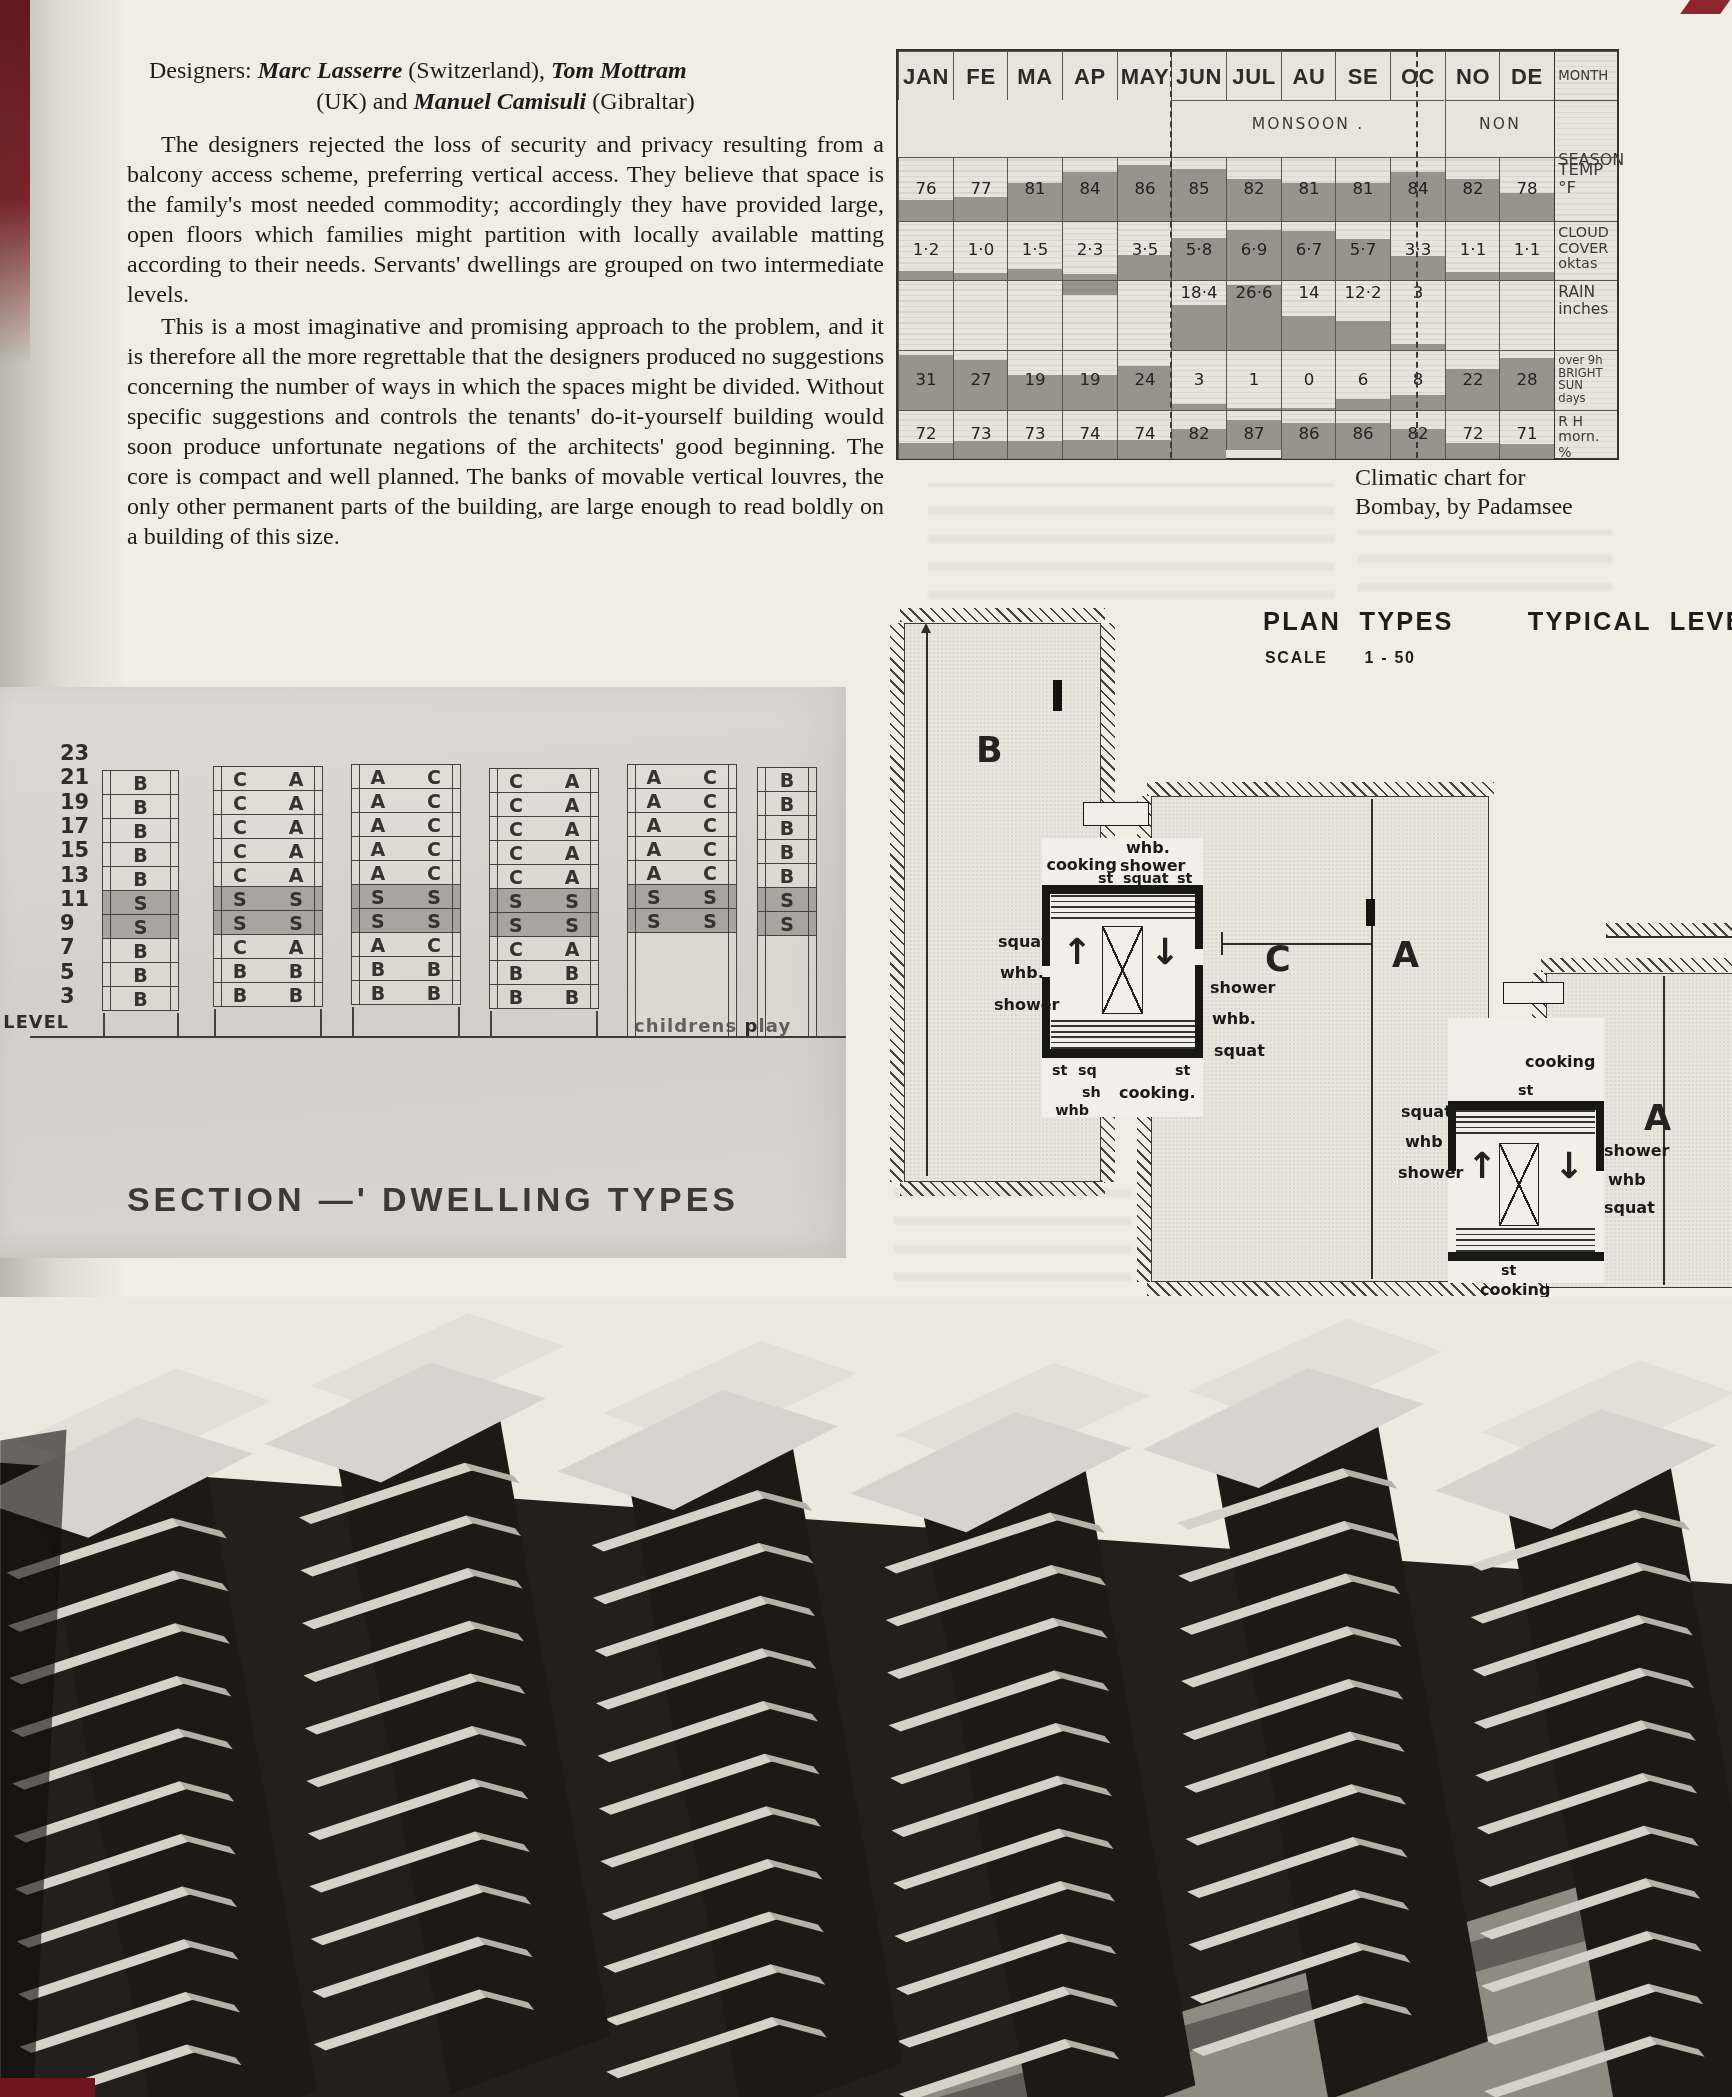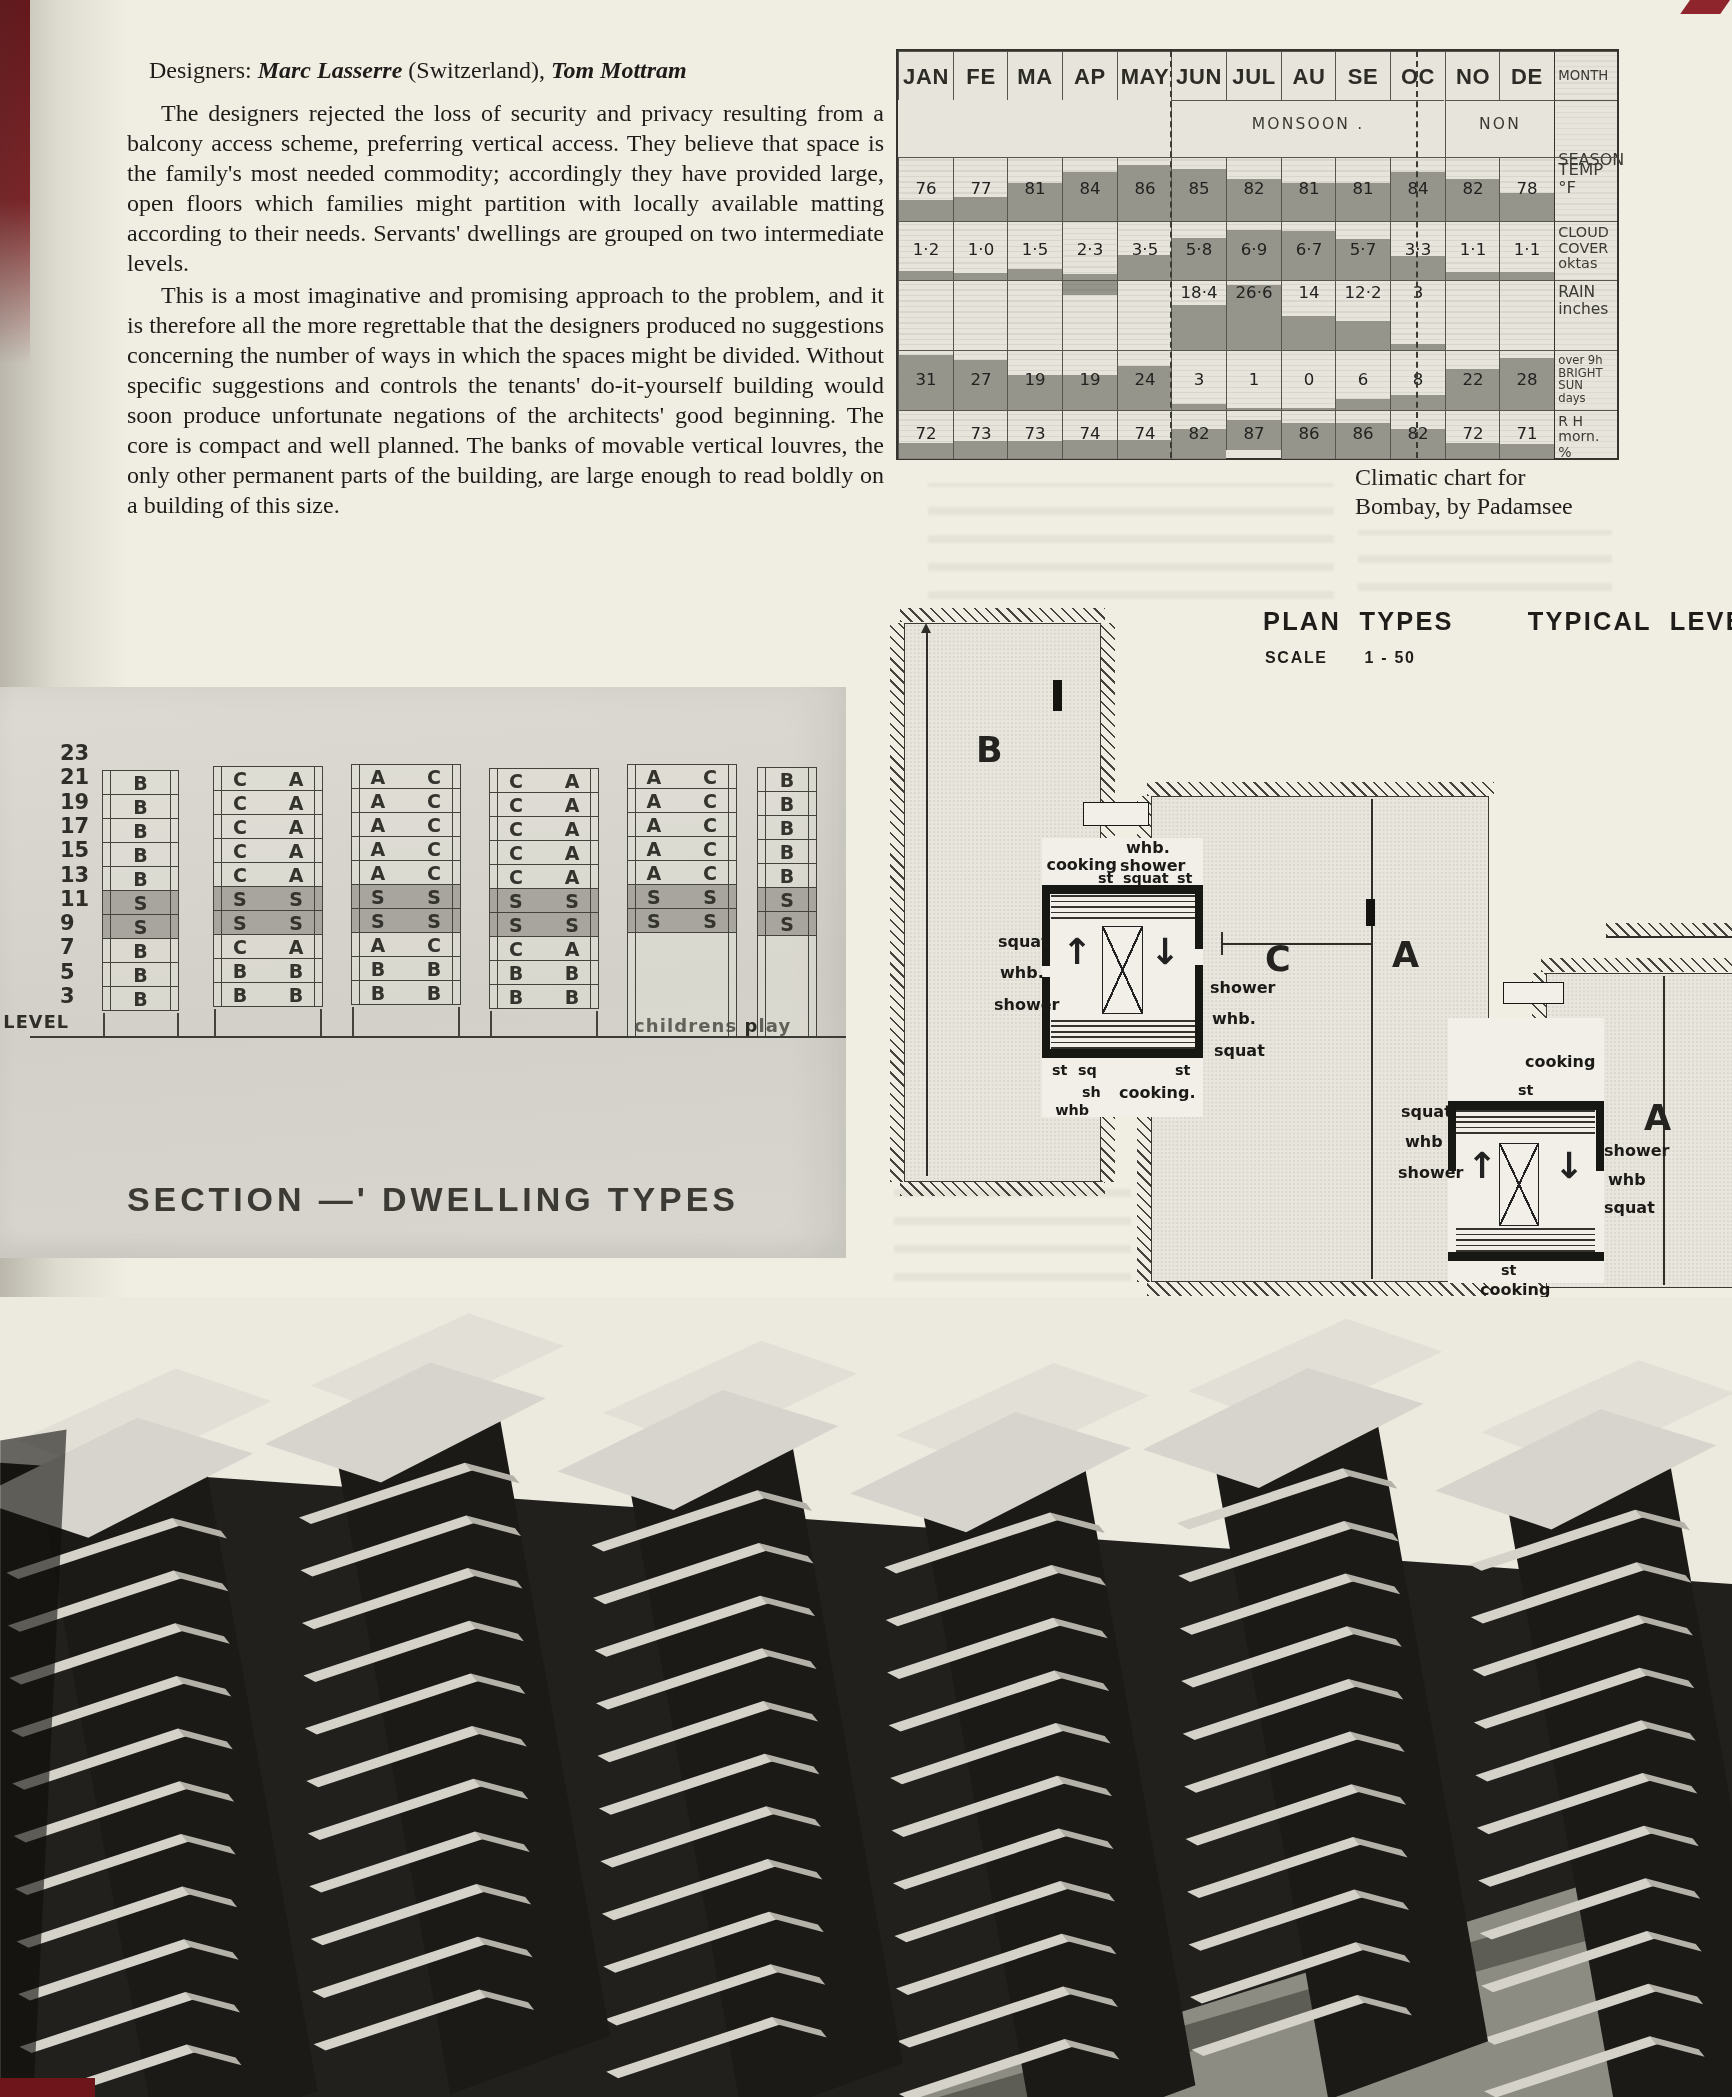--- a/index.html
+++ b/index.html
@@ -96,20 +96,21 @@
   <div class="spine-bottom"></div>
   <div class="corner-mark"></div>
   <div class="gutter"></div>
   <div class="ghost" style="left:928px;top:483px;width:406px;height:116px;"></div>
   <div class="ghost" style="left:1358px;top:530px;width:254px;height:61px;"></div>
   <div class="ghost" style="left:894px;top:1176px;width:237px;height:105px;"></div>
 
   <div class="article">
     <div class="byline">
       <div class="bl1"><span>Designers: </span><b>Marc Lasserre</b><span> (Switzerland), </span><b>Tom Mottram</b></div>
+      <div class="bl2"><span>(UK) and </span><b>Manuel Camisuli</b><span> (Gibraltar)</span></div>
     </div>
     <p class="para">The designers rejected the loss of security and privacy resulting from a balcony access scheme, preferring vertical access. They believe that space is the family's most needed commodity; accordingly they have provided large, open floors which families might partition with locally available matting according to their needs. Servants' dwellings are grouped on two intermediate levels.</p>
     <p class="para">This is a most imaginative and promising approach to the problem, and it is therefore all the more regrettable that the designers produced no suggestions concerning the number of ways in which the spaces might be divided. Without specific suggestions and controls the tenants' do-it-yourself building would soon produce unfortunate negations of the architects' good beginning. The core is compact and well planned. The banks of movable vertical louvres, the only other permanent parts of the building, are large enough to read boldly on a building of this size.</p>
   </div>
 
   <div class="chart" id="chart">
       <div class="ch-cell ch-month" style="left: 0px; top: 0px; width: 55px; height: 49px; line-height: 49px;">JAN</div>
       <div class="ch-cell ch-month" style="left: 55px; top: 0px; width: 55px; height: 49px; line-height: 49px;">FE</div>
       <div class="ch-cell ch-month" style="left: 109px; top: 0px; width: 55px; height: 49px; line-height: 49px;">MA</div>
       <div class="ch-cell ch-month" style="left: 164px; top: 0px; width: 55px; height: 49px; line-height: 49px;">AP</div>

